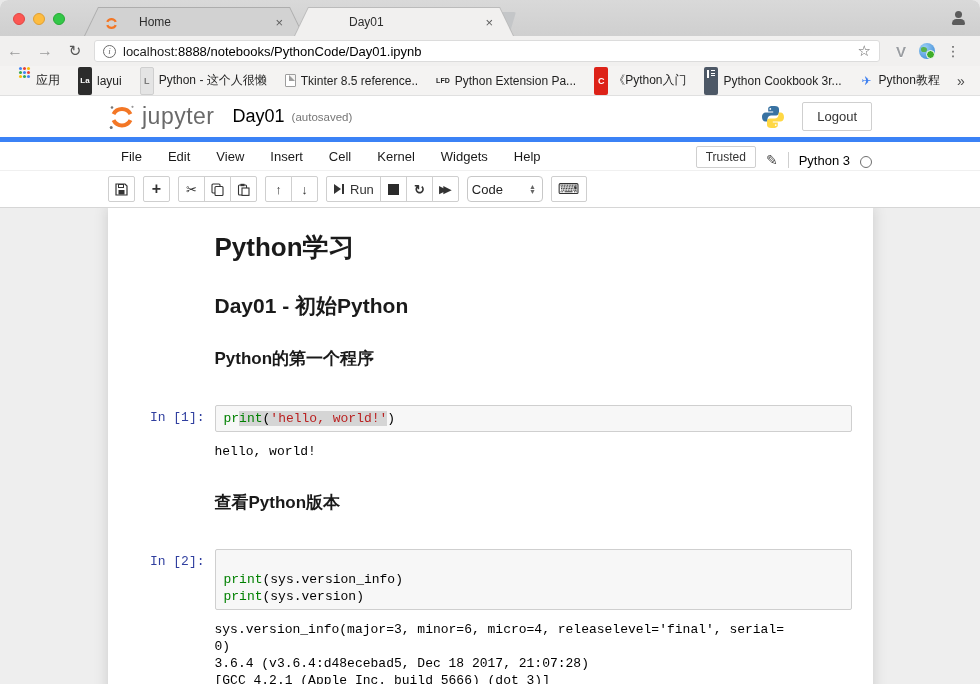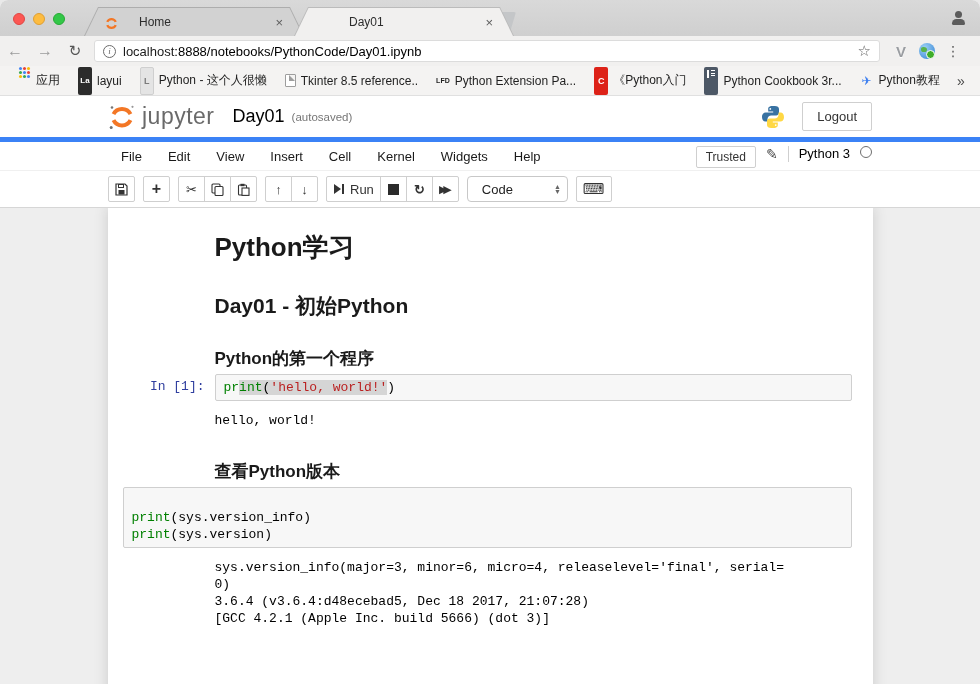--- a/index.html
+++ b/index.html
@@ -98,21 +98,21 @@
   .jtitle { font-size:18px; color:#000; margin-left:18px; font-weight:500; }
   .jsave { font-size:11.5px; color:#767676; margin-left:7px; }
   .jh-right { margin-left:auto; display:flex; align-items:center; gap:16px; }
   .logout-btn { font-size:13px; color:#333; background:#fff; border:1px solid #cfcfcf;
                 border-radius:2px; padding:6px 14px; }
 
   
   .jmenu { position:absolute; top:143px; left:0; right:0; height:28px; background:#fff;
            display:flex; align-items:center; padding:0 108px; border-bottom:1px solid #f0f0f0; }
   .menu-item { font-size:13px; color:#1a1a1a; padding:4px 13px; }
-  .jm-right { margin-left:auto; display:flex; align-items:flex-start; gap:10px; }
+  .jm-right { margin-left:auto; display:flex; align-items:flex-end; gap:10px; }
   .trusted-btn { font-size:12px; color:#333; border:1px solid #cfcfcf; border-radius:2px;
                  padding:3px 9px; background:#fff; }
   .pencil-ic { font-size:14px; color:#444; }
   .jm-sep { width:1px; height:16px; background:#cfcfcf; }
   .kernel-name { font-size:13px; color:#000; }
   .kernel-ind { width:12px; height:12px; border:1.5px solid #6f6f6f; border-radius:50%; }
 
   
   .jtoolbar { position:absolute; top:171px; left:0; right:0; height:37px; background:#fff;
               border-bottom:1px solid #d6d6d6; display:flex; align-items:center;
@@ -122,33 +122,33 @@
           display:flex; align-items:center; justify-content:center; padding:0 6px;
           font-size:13px; color:#333; margin-left:-1px; }
   .tgroup .tbtn:first-child { border-radius:2px 0 0 2px; margin-left:0; }
   .tgroup .tbtn:last-child { border-radius:0 2px 2px 0; }
   .tgroup .tbtn:only-child { border-radius:2px; }
   .run-label { margin-left:5px; font-size:13px; }
   .stop-sq { width:11px; height:11px; background:#2b2b2b; }
   .ff-ic { letter-spacing:-4px; font-size:11px; padding-right:4px; color:#333; }
   .cell-type-select { height:26px; background:#fff; border:1px solid #c8c8c8; border-radius:4px;
                       display:flex; align-items:center; font-size:13px; color:#222;
-                      padding:0 6px 0 14px; width:101px; justify-content:space-between; }
+                      padding:0 6px 0 4px; width:76px; justify-content:space-between; }
   .sel-arrows { display:flex; flex-direction:column; line-height:5px; font-size:7px; color:#666; }
   .kb-btn { border-radius:2px !important; font-size:15px; }
 
   
   .content { position:absolute; top:208px; left:0; right:0; bottom:0;
              background:#eeeeee; overflow:hidden; }
   .nbcontainer { width:765px; margin:0 auto; background:#fff; min-height:500px;
                  box-shadow:0 0 12px 1px rgba(87,87,87,0.2); padding:14px 15px 0 15px; }
   .nb-h1 { font-size:26px; font-weight:bold; color:#1a1a1a; margin:8px 0 0 92px; }
   .nb-h2 { font-size:21px; font-weight:bold; color:#1a1a1a; margin:27px 0 0 92px; }
   .nb-h3 { font-size:17px; font-weight:bold; color:#1a1a1a; margin:27px 0 0 92px; }
-  .cellrow { display:flex; margin-top:4px; }
+  .cellrow { display:flex; margin-top:35px; }
   .prompt { width:92px; flex:none; text-align:right; padding:5px 10px 0 0;
             font-family:"Liberation Mono","DejaVu Sans Mono",monospace;
             font-size:13px; color:#303F9F; }
   .input-area { flex:1; background:#f7f7f7; border:1px solid #cfcfcf; border-radius:2px;
                 padding:4px 8px; margin-right:6px; }
   .code-line { font-family:"Liberation Mono","DejaVu Sans Mono",monospace;
                font-size:13px; line-height:17px; color:#000; white-space:pre; }
   .tok-kw { color:#008000; font-weight:bold; }
   .tok-bi { color:#008000; }
   .tok-str { color:#BA2121; }
@@ -377,20 +377,21 @@
           </div>
       </div>
       <div class="outrow">
         <div class="prompt"></div>
         <pre class="out-pre cell0-out">hello, world!</pre>
       </div>
 
       <h3 class="nb-h3">查看Python版本</h3>
 
       <div class="cellrow" id="cell1">
+        <div class="prompt">In [2]:</div>
         <div class="input-area">
             <div class="code-lines">
               <div class="code-line">&nbsp;</div>
               <div class="code-line"><span class="tok-bi">print</span><span class="tok-pl">(sys.version_info)</span></div>
               <div class="code-line"><span class="tok-bi">print</span><span class="tok-pl">(sys.version)</span></div>
             </div>
           </div>
       </div>
       <div class="outrow">
         <div class="prompt"></div>

